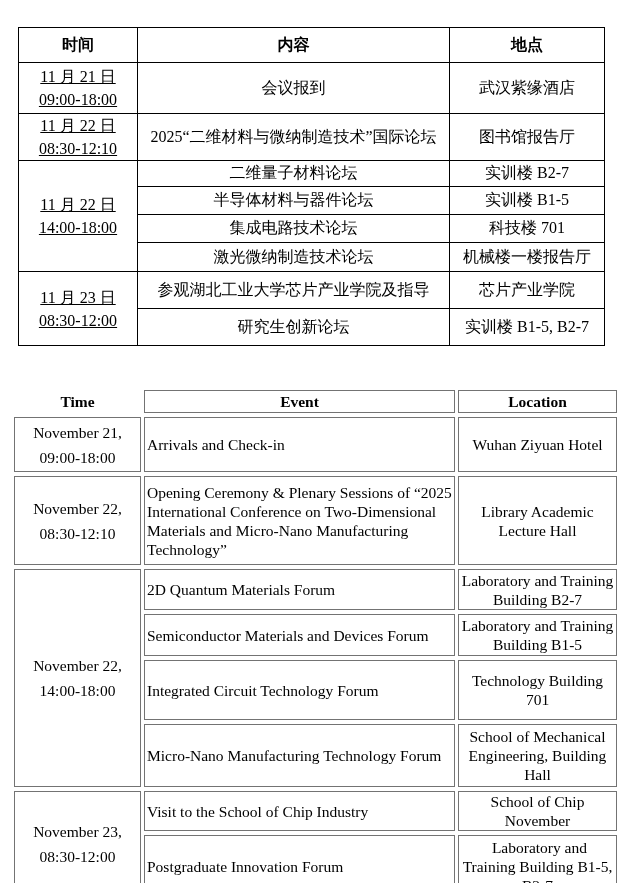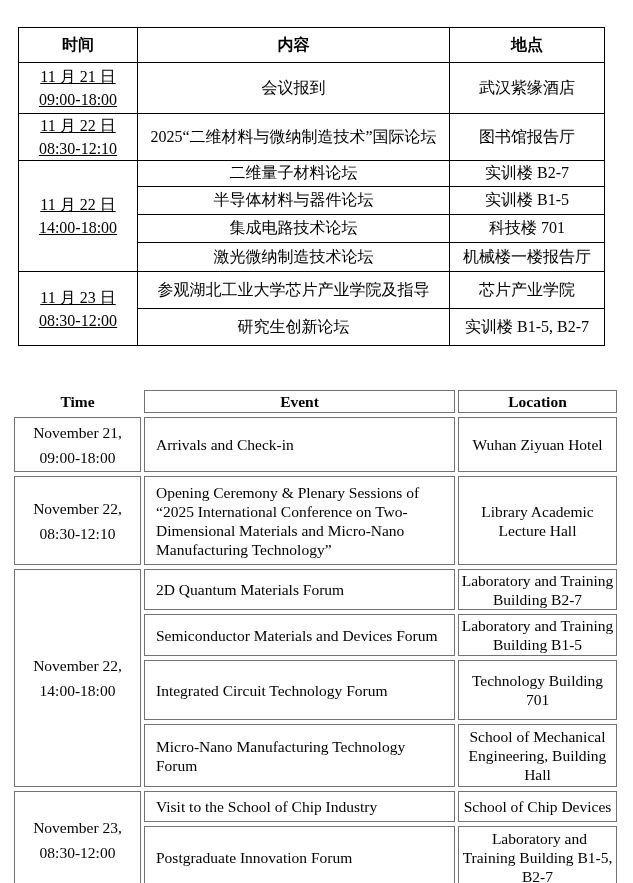--- a/index.html
+++ b/index.html
@@ -30,21 +30,21 @@
     position:absolute;left:11px;top:376px;width:609px;
     border-collapse:separate;border-spacing:3px 4px;table-layout:fixed;
   }
   table.en th,table.en td{
     box-sizing:border-box;border:1px solid #737373;background:#fff;
     font-size:15.5px;vertical-align:middle;overflow:hidden;padding:0;
   }
   table.en th{font-weight:bold;text-align:center;}
   table.en th.nb{border:none;}
   table.en td.time{text-align:center;white-space:pre-line;line-height:25px;font-family:Liberation Serif, serif;}
-  table.en td.event{text-align:left;padding:0 11px;line-height:19px;}
+  table.en td.event{text-align:left;padding:0 2px;line-height:19px;}
   table.en td.loc{text-align:center;padding:0 2px;line-height:19px;}
   .en .c1{width:127px}.en .c2{width:311px}.en .c3{width:159px}
   .enh{height:23px}.enr1{height:55px}.enr2{height:89px}.enr3{height:41px}
   .enr4{height:42px}.enr5{height:60px}.enr6{height:63px}.enr7{height:31px}.enr8{height:62px}
 </style>
 </head>
 <body>
 
 <div class="page">
 
@@ -142,21 +142,21 @@
         <td class="loc">Technology Building 701</td>
       </tr>
       <tr class="enr6">
         <td class="event">Micro-Nano Manufacturing Technology Forum</td>
         <td class="loc">School of Mechanical Engineering, Building Hall</td>
       </tr>
       <tr class="enr7">
         <td class="time" rowspan="2">November 23,
 08:30-12:00</td>
         <td class="event">Visit to the School of Chip Industry</td>
-        <td class="loc">School of Chip Devices</td>
+        <td class="loc">School of Chip November</td>
       </tr>
       <tr class="enr8">
         <td class="event">Postgraduate Innovation Forum</td>
         <td class="loc">&nbsp;Laboratory and Training Building B1-5, B2-7</td>
       </tr>
     </tbody>
   </table>
 
 </div>
 

